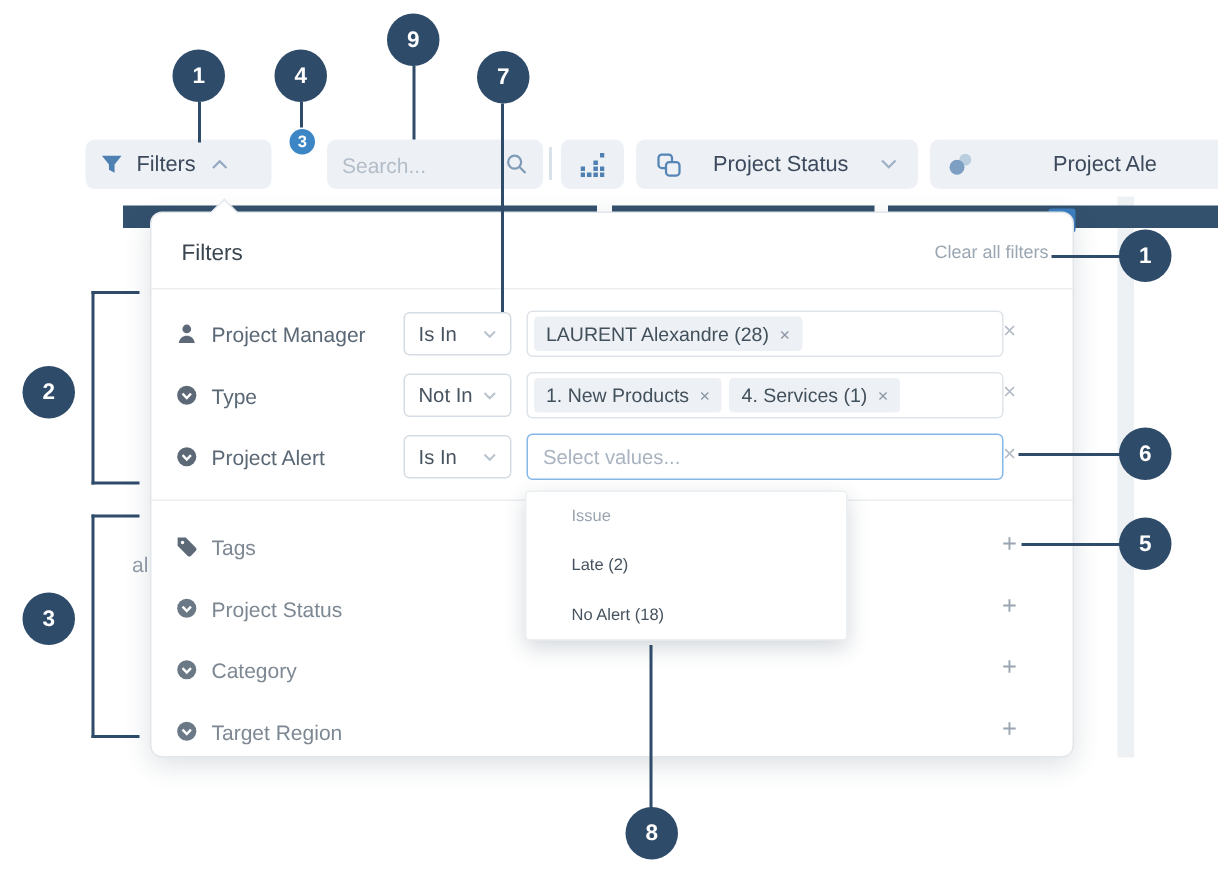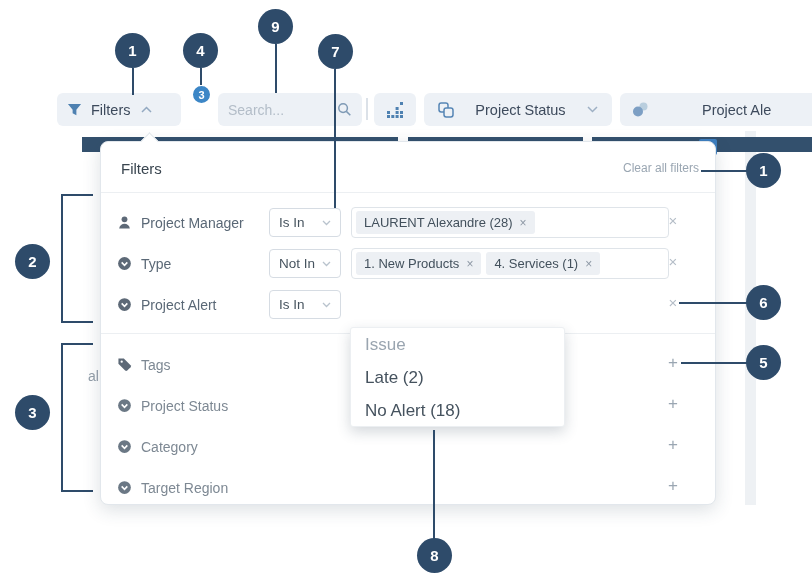--- a/index.html
+++ b/index.html
@@ -62,21 +62,21 @@
           display:flex; align-items:center; gap:7px; white-space:nowrap;justify-content:flex-end; }
   .vtag .tx { color:#8d98a5; font-size:12px; cursor:pointer; }
   .row-x { position:absolute; left:562px; top:10px; width:20px; text-align:center; font-size:15px;
            color:#b4bdc7; cursor:pointer; }
   .row-plus { position:absolute; left:562px; top:9px; width:20px; text-align:center; font-size:17px;
               color:#9aa6b2; cursor:pointer; }
 
   
   .vdrop { position:absolute; left:350px; top:327px; width:215px; height:100px; background:#fff;
            border:1px solid #eceff2; border-radius:3px; box-shadow:0 5px 14px rgba(40,60,80,0.2); z-index:7; }
-  .vopt { height:33px; line-height:33px; padding-left:14px; font-size:17px; color:#45525e; cursor:pointer; }
+  .vopt { height:33px; line-height:33px; padding-left:30px; font-size:11px; color:#45525e; cursor:pointer; }
   .vopt.muted { color:#9aa5b0; }
 
   
   .cline { position:absolute; background:#2e4b6a; z-index:9; }
   .callout { position:absolute; width:35px; height:35px; border-radius:50%; background:#2e4b6a;
              color:#fff; font-size:15px; font-weight:bold; display:flex; align-items:center;
              justify-content:center; z-index:10; }
   .bracket { position:absolute; background:#2e4b6a; z-index:2; }
 </style>
 </head>
@@ -204,20 +204,23 @@
         <circle cx="8" cy="8" r="6.8" fill="#5d6977"></circle>
         <path d="M5 6.8l3 3.2 3-3.2" fill="none" stroke="#fff" stroke-width="1.7"></path>
       </svg>
       <span class="rlbl">Project Alert</span>
       <div class="op-box">
         <span>Is In</span>
         <svg width="9" height="6" viewBox="0 0 9 6">
           <path d="M1 1l3.5 3.5L8 1" fill="none" stroke="#b9c3cd" stroke-width="1.3"></path>
         </svg>
       </div>
+      <div class="val-box focused">
+        <input type="text" placeholder="Select values..." style="">
+      </div>
       <span class="row-x">×</span>
     </div>
 
     <div class="pdiv" style="top:191px;"></div>
 
     <div class="prow avail" style="top:202px;">
       <svg class="ric" width="15" height="15" viewBox="0 0 16 16">
         <path d="M1.5 1.5h5.8l7.2 7.2a1.6 1.6 0 010 2.2l-3.6 3.6a1.6 1.6 0 01-2.2 0L1.5 7.3z" fill="#5d6977"></path>
         <circle cx="5" cy="5" r="1.2" fill="#fff"></circle>
       </svg>

